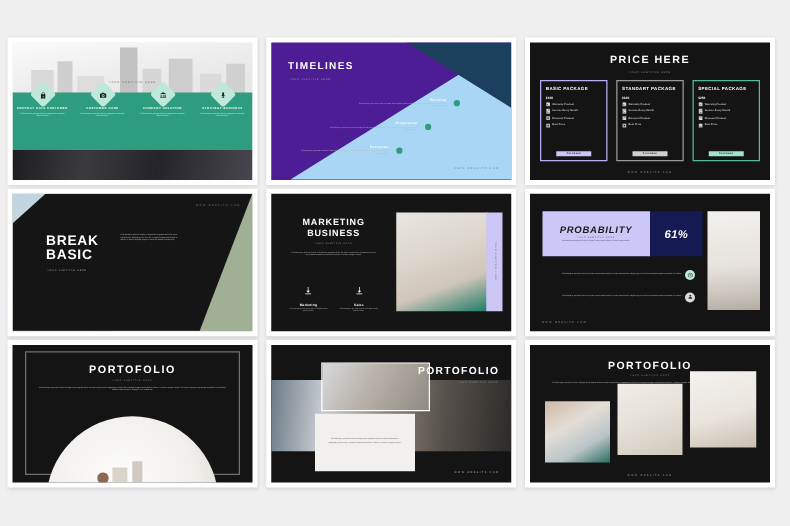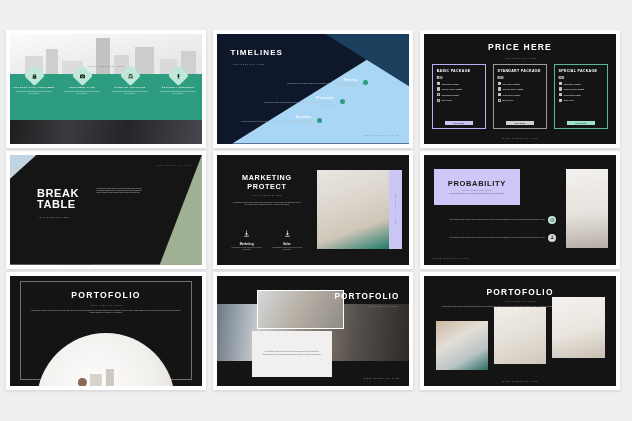--- a/index.html
+++ b/index.html
@@ -85,21 +85,21 @@
   .s1 .ctitle {
     margin-top: 3px; color: #ffffff; font-weight: bold;
     font-size: 2.3px; letter-spacing: .45px; text-align: center; line-height: 1.5;
   }
   .s1 .cbody {
     margin-top: 2px; color: #d5eee6; text-align: center;
     width: 76%;
   }
 
   
-  .s2 { background: #0f172a; }
+  .s2 { background: #4c1d95; }
   .s2 .blue {
     position: absolute; right: 0; top: 0; width: 100%; height: 100%;
     background: #a9d6f5;
     clip-path: polygon(100% 0, 100% 100%, 8% 100%);
   }
   .s2 .navy {
     position: absolute; right: 0; top: 0; width: 100%; height: 100%;
     background: #1d3f5e;
     clip-path: polygon(56% 0, 100% 0, 100% 48%);
   }
@@ -219,21 +219,21 @@
     position: absolute; right: 3.5%; top: 14%; width: 7%; height: 72%;
     background: #ccc6f5;
   }
   .s5 .lav span {
     position: absolute; left: 50%; top: 50%;
     transform: translate(-50%,-50%) rotate(90deg);
     white-space: nowrap; font-size: 1.7px; letter-spacing: .7px; color: #57538c;
   }
 
   
-  .s6 { background: #141414; }
+  .s6 { background: #141414; font-style: italic; }
   .s6 .lavbox {
     position: absolute; left: 5%; top: 13%; width: 45%; height: 33%;
     background: #cdc7f7; display: flex; flex-direction: column;
     align-items: center; justify-content: center;
   }
   .s6 .lavbox .t { color: #1b1b1b; font-size: 7.6px; font-weight: bold; letter-spacing: .6px; }
   .s6 .lavbox .st { color: #5d5a86; font-size: 1.8px; letter-spacing: .6px; margin-top: 1px; }
   .s6 .lavbox .bd { color: #4a4770; margin-top: 2.5px; width: 82%; text-align: center; }
   .s6 .navy {
     position: absolute; left: 50%; top: 13%; width: 22%; height: 33%;
@@ -501,33 +501,33 @@
       <div class="footer-url">WWW.WEBSITE.COM</div>
     </div>
   </div>
 
   <div class="slide-card">
     <div class="stage s4">
       <div class="photo"></div>
       <div class="black"></div>
       <div class="title">
         <div>BREAK</div>
-        <div>TABLE</div>
+        <div>BASIC</div>
       </div>
       <div class="subtitle">YOUR SUBTITLE HERE</div>
       <div class="body nano">Pellentesque pretium lectus id turpis lorem ipsum dolor sit amet consectetur adipiscing elit. Sed do eiusmod tempor incididunt ut labore et dolore magna aliqua ut enim ad minim veniam quis.</div>
       <div class="footer-url">WWW.WEBSITE.COM</div>
     </div>
   </div>
 
   <div class="slide-card">
     <div class="stage s5">
       <div class="title">
         <div>MARKETING</div>
-        <div>PROTECT</div>
+        <div>BUSINESS</div>
       </div>
       <div class="subtitle">YOUR SUBTITLE HERE</div>
       <div class="body nano">Pellentesque pretium lectus id turpis lorem ipsum dolor sit amet consectetur adipiscing elit sed do eiusmod tempor incididunt ut labore et dolore magna aliqua.</div>
 
       <div class="icons">
         <div class="icol">
           <span>
             <svg width="7" height="7" viewBox="0 0 24 24" fill="#ffffff">
               <path d="M11 2h2v10h4l-5 6-5-6h4V2zM4 20h16v2H4z"></path>
             </svg>
@@ -553,20 +553,23 @@
     </div>
   </div>
 
   <div class="slide-card">
     <div class="stage s6">
       <div class="lavbox">
         <div class="t">PROBABILITY</div>
         <div class="st">YOUR SUBTITLE HERE</div>
         <div class="bd nano">Pellentesque pretium lectus id turpis lorem ipsum dolor sit amet consectetur.</div>
       </div>
+      <div class="navy">
+        <span>61%</span>
+      </div>
       <div class="photo"></div>
 
       <div class="row" style="top:56%">
         <div class="txt nano">Pellentesque pretium lectus id turpis lorem ipsum dolor sit amet consectetur adipiscing elit sed do eiusmod tempor incididunt ut labore.</div>
         <div class="bubble b1">
           <svg width="4.5" height="4.5" viewBox="0 0 24 24" fill="none" stroke="#17261f" stroke-width="2.4">
             <circle cx="12" cy="12" r="9"></circle>
               <path d="M12 7v5l3 2"></path>
           </svg>
         </div>

